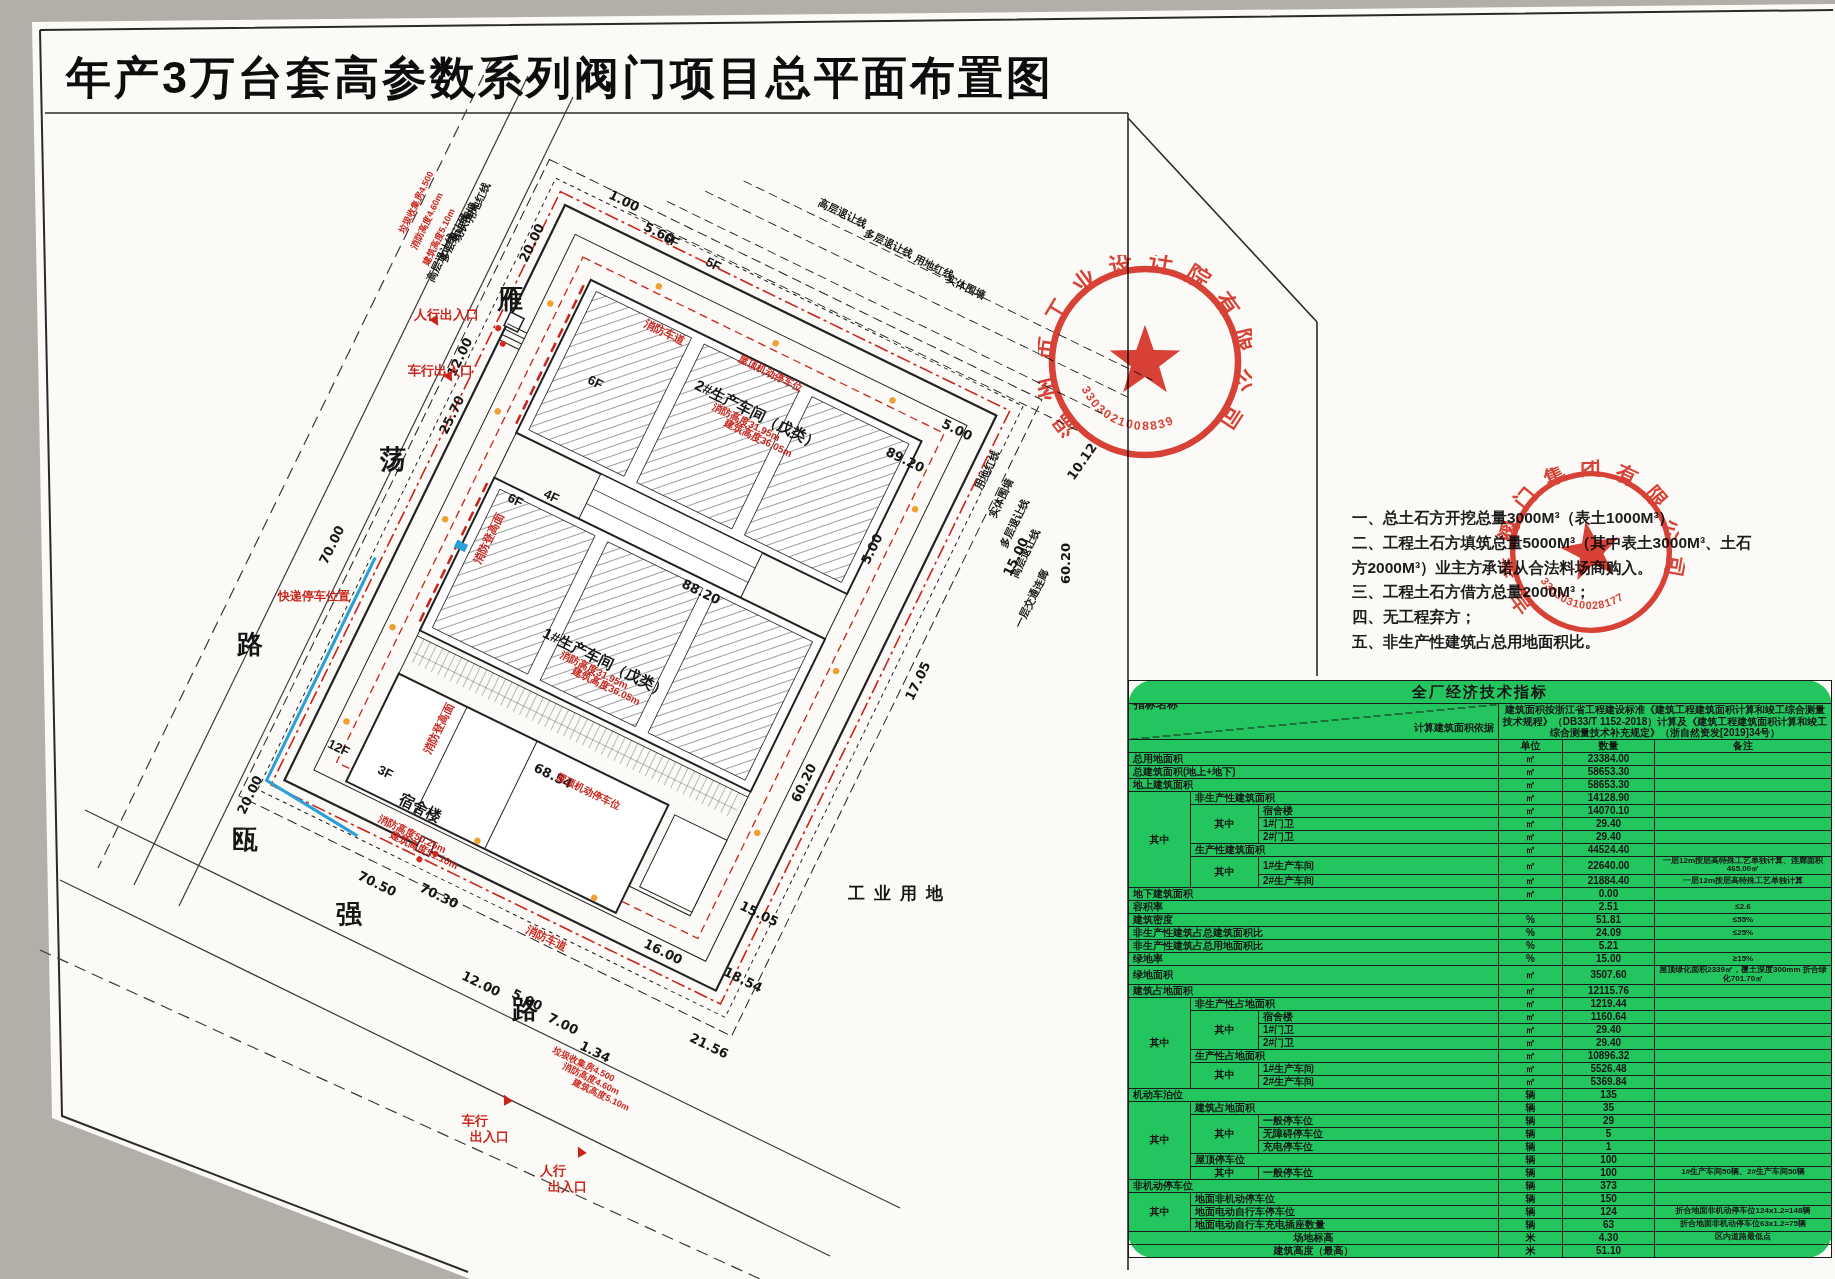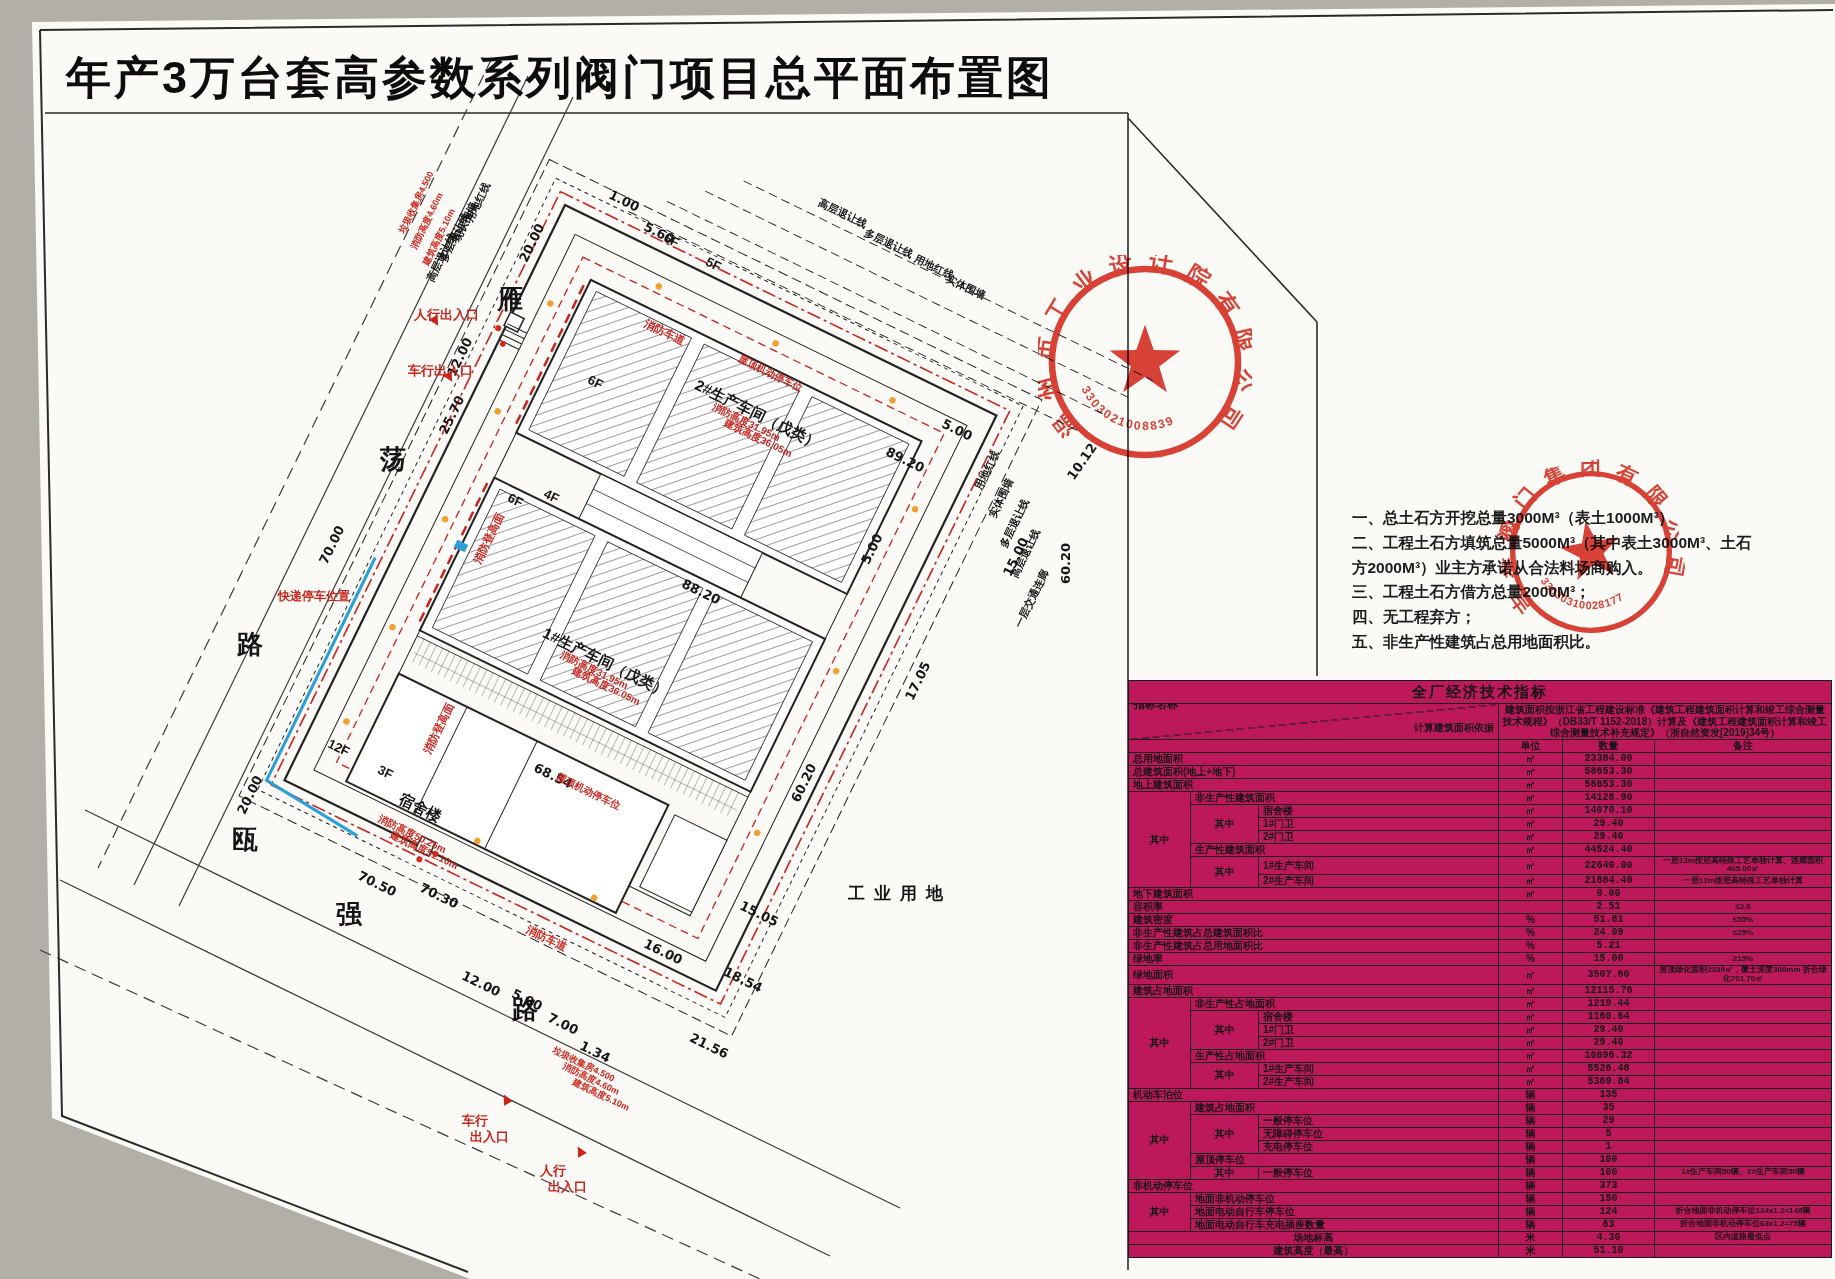--- a/index.html
+++ b/index.html
@@ -9,28 +9,28 @@
   .title{position:absolute;left:66px;top:48px;z-index:5;font-size:45px;font-weight:900;
          letter-spacing:3px;color:#0d0d0d;white-space:nowrap;}
   
   .notes{position:absolute;left:1352px;top:506px;width:404px;z-index:4;
          font-size:15.5px;font-weight:700;line-height:1.6;color:#1c1c1c;}
   
   .stamp{position:absolute;z-index:6;mix-blend-mode:multiply;opacity:.88;}
   .stamp text{font-weight:700;fill:#d6281c;}
   
   .indtable{position:absolute;left:1128px;top:680px;z-index:5;width:703px;
-            border-collapse:collapse;table-layout:fixed;background:#be185d;}
+            border-collapse:collapse;table-layout:fixed;background:#22c55e;border-radius:26px;}
   .indtable td,.indtable th{border:1.2px solid #1a1a1a;color:#141414;font-size:10px;
             line-height:1.15;padding:0 2px;height:12px;overflow:hidden;font-weight:700;}
   .indtable th.ttl{font-size:15px;height:22px;letter-spacing:2px;}
   .indtable td.L{text-align:left;padding-left:4px;}
   .indtable td.C{text-align:center;}
   .indtable td.U{text-align:center;}
-  .indtable td.Q{text-align:center;font-family:Liberation Mono, monospace;font-size:10px;}
+  .indtable td.Q{text-align:center;font-family:Liberation Sans, sans-serif;font-size:10px;}
   .indtable td.R{text-align:center;font-size:8px;line-height:1.1;}
   .diag{position:relative;height:72px;
         background:linear-gradient(to bottom right,transparent 49.5%,#1a1a1a 49.5%,#1a1a1a 50.5%,transparent 50.5%);}
   .diag .tr{position:absolute;right:4px;top:18px;font-size:10px;}
   .diag .bl{position:absolute;left:5px;bottom:28px;font-size:11px;}
   .basis{font-size:9.6px;line-height:1.3;text-align:center;padding:2px 4px;}
   
   #plan-labels{position:absolute;left:0;top:0;width:1835px;height:1279px;z-index:3;pointer-events:none;}
   .pl{position:absolute;transform-origin:0 0;white-space:nowrap;color:#151515;}
   .dim{font-size:13px;font-weight:700;font-family:"DejaVu Sans",sans-serif;}

